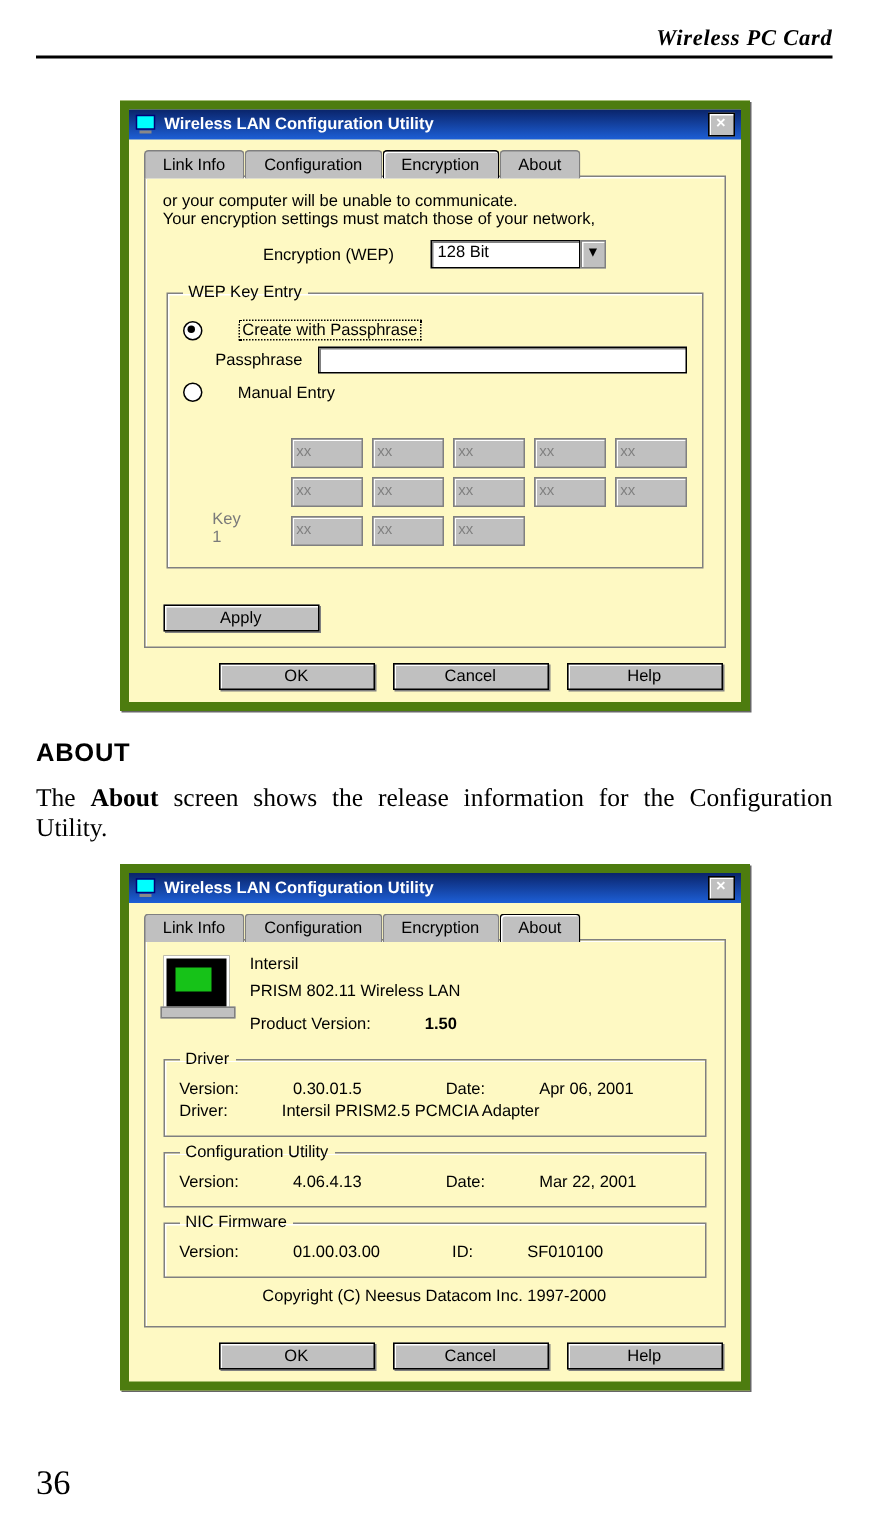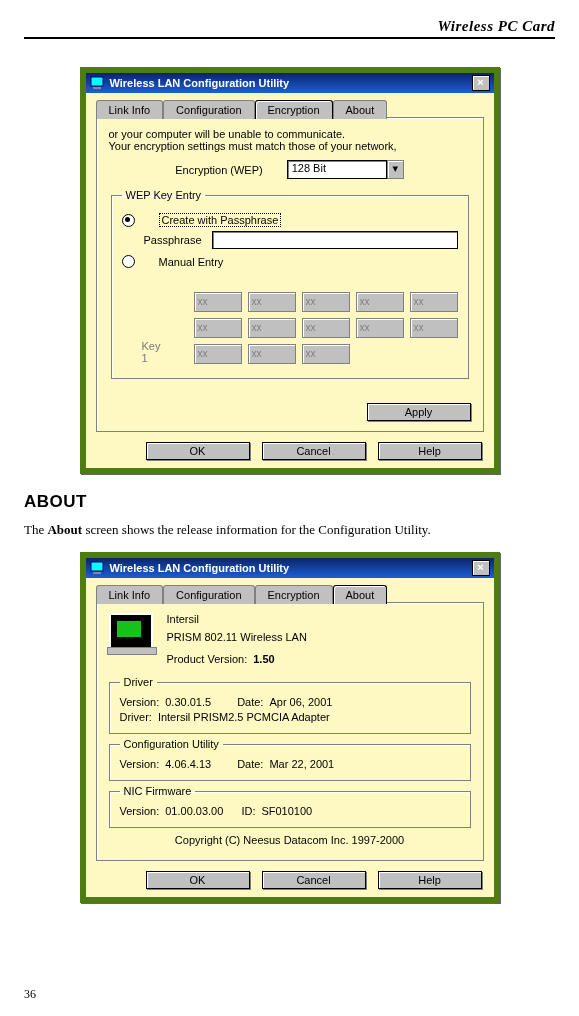--- a/index.html
+++ b/index.html
@@ -1,19 +1,19 @@
 <!DOCTYPE html>
 <html><head>
 <meta charset="utf-8">
 <style>
   html,body{margin:0;padding:0;background:#fff;font-family:"Times New Roman",serif;color:#000}
   .page{width:579px;height:1016px;box-sizing:border-box;padding:18px 24px 18px 24px;position:relative}
   .hdr-title{text-align:right;font-style:italic;font-weight:bold;font-size:15px;letter-spacing:.5px}
   .hdr-rule{border:none;border-top:2px solid #000;margin:2px 0 28px 0}
-  .pageno{position:absolute;left:24px;bottom:14px;font-size:12px}
+  .pageno{position:absolute;left:24px;bottom:14px;font-size:23px}
   
   .dlg{width:408px;margin:0 auto 14px auto;border:6px solid #4d7c0f;font-family:Tahoma,Arial,sans-serif;font-size:11px;background:#fef9c3;box-shadow:1px 1px 0 #666}
   .titlebar{display:flex;align-items:center;gap:6px;background:linear-gradient(#0a246a,#1d5fd6);color:#fff;font-weight:bold;padding:2px 4px}
   .titlebar .sp{flex:1}
   .sysicon{width:14px;height:14px;display:inline-block}
   .xclose{width:16px;height:14px;background:#c0c0c0;border:1px solid #000;box-shadow:inset 1px 1px #fff;text-align:center;line-height:12px;font-weight:bold;font-family:Arial}
   .client{padding:6px 10px 8px 10px}
   .tabs{display:flex;gap:0;margin-bottom:-1px}
   .tab{padding:3px 12px;border:1px solid #808080;border-bottom:none;background:#c0c0c0;border-top-left-radius:3px;border-top-right-radius:3px;position:relative;top:1px}
   .tab.sel{background:#c0c0c0;border-color:#000;font-weight:normal;z-index:2;box-shadow:inset 1px 1px #fff}
@@ -27,33 +27,33 @@
   fieldset.wep>legend{padding:0 4px}
   .radio{width:11px;height:11px;border:1px solid #000;border-radius:50%;background:#fff;display:inline-block;vertical-align:middle;position:relative}
   .radio.on::after{content:"";position:absolute;left:2px;top:2px;width:5px;height:5px;background:#000;border-radius:50%}
   .dashed{border:1px dotted #000;padding:0 2px}
   .tbox{border:1px solid #000;background:#fff;height:16px;box-shadow:inset 1px 1px #808080}
   .passrow{display:flex;align-items:center;gap:10px;margin:4px 0 6px 22px}
   .passrow .tbox{flex:1}
   .grid{display:grid;grid-template-columns:repeat(5,48px);gap:6px 6px;margin-left:58px;margin-top:20px}
   .cell{height:18px;border:1px solid #808080;box-shadow:inset 1px 1px #fff;background:#c0c0c0;font-size:10px;color:#808080;padding-left:3px;line-height:17px}
   .key1{color:#7a7a7a;margin-left:20px;margin-right:8px}
-  .btnrow{display:flex;justify-content:flex-end;gap:12px;margin-top:24px}
+  .btnrow{display:flex;justify-content:flex-start;gap:12px;margin-top:24px}
   .btnrow.bottom{justify-content:flex-end;margin-top:10px;padding-right:2px}
   .btn{min-width:74px;text-align:center;padding:2px 14px;border:1px solid #000;background:#c0c0c0;box-shadow:1px 1px 0 #808080,inset 1px 1px #fff}
   
   h2.section{font-family:Arial,Helvetica,sans-serif;font-weight:bold;font-size:17px;margin:18px 0 10px 0;letter-spacing:.5px}
-  p.body{font-size:13px;margin:0 0 14px 0;text-align:justify}
+  p.body{font-size:17px;margin:0 0 14px 0;text-align:justify}
   p.body b{font-weight:bold}
   
   .abouttop{display:flex;gap:14px;align-items:flex-start;margin-bottom:8px}
   .pcicon{width:40px;height:34px;background:#000;border:2px solid #fff;position:relative}
   .pcicon::before{content:"";position:absolute;left:6px;top:6px;width:24px;height:16px;background:#16c218}
   .pcicon .base{position:absolute;left:-4px;bottom:-6px;width:48px;height:6px;background:#c0c0c0;border:1px solid #808080}
-  .kv{display:flex;gap:6px;margin:3px 0}
+  .kv{display:flex;gap:36px;margin:3px 0}
   fieldset.sm{border:1px solid #808080;box-shadow:inset 1px 1px #fff;margin:4px 0;padding:5px 10px 7px 10px}
   fieldset.sm>legend{padding:0 4px}
   .copy{text-align:center;margin:6px 0 4px 0}
 </style>
 </head>
 <body>
 
 <div class="page">
   <div class="hdr-title">Wireless  PC  Card</div>
   <hr class="hdr-rule">

